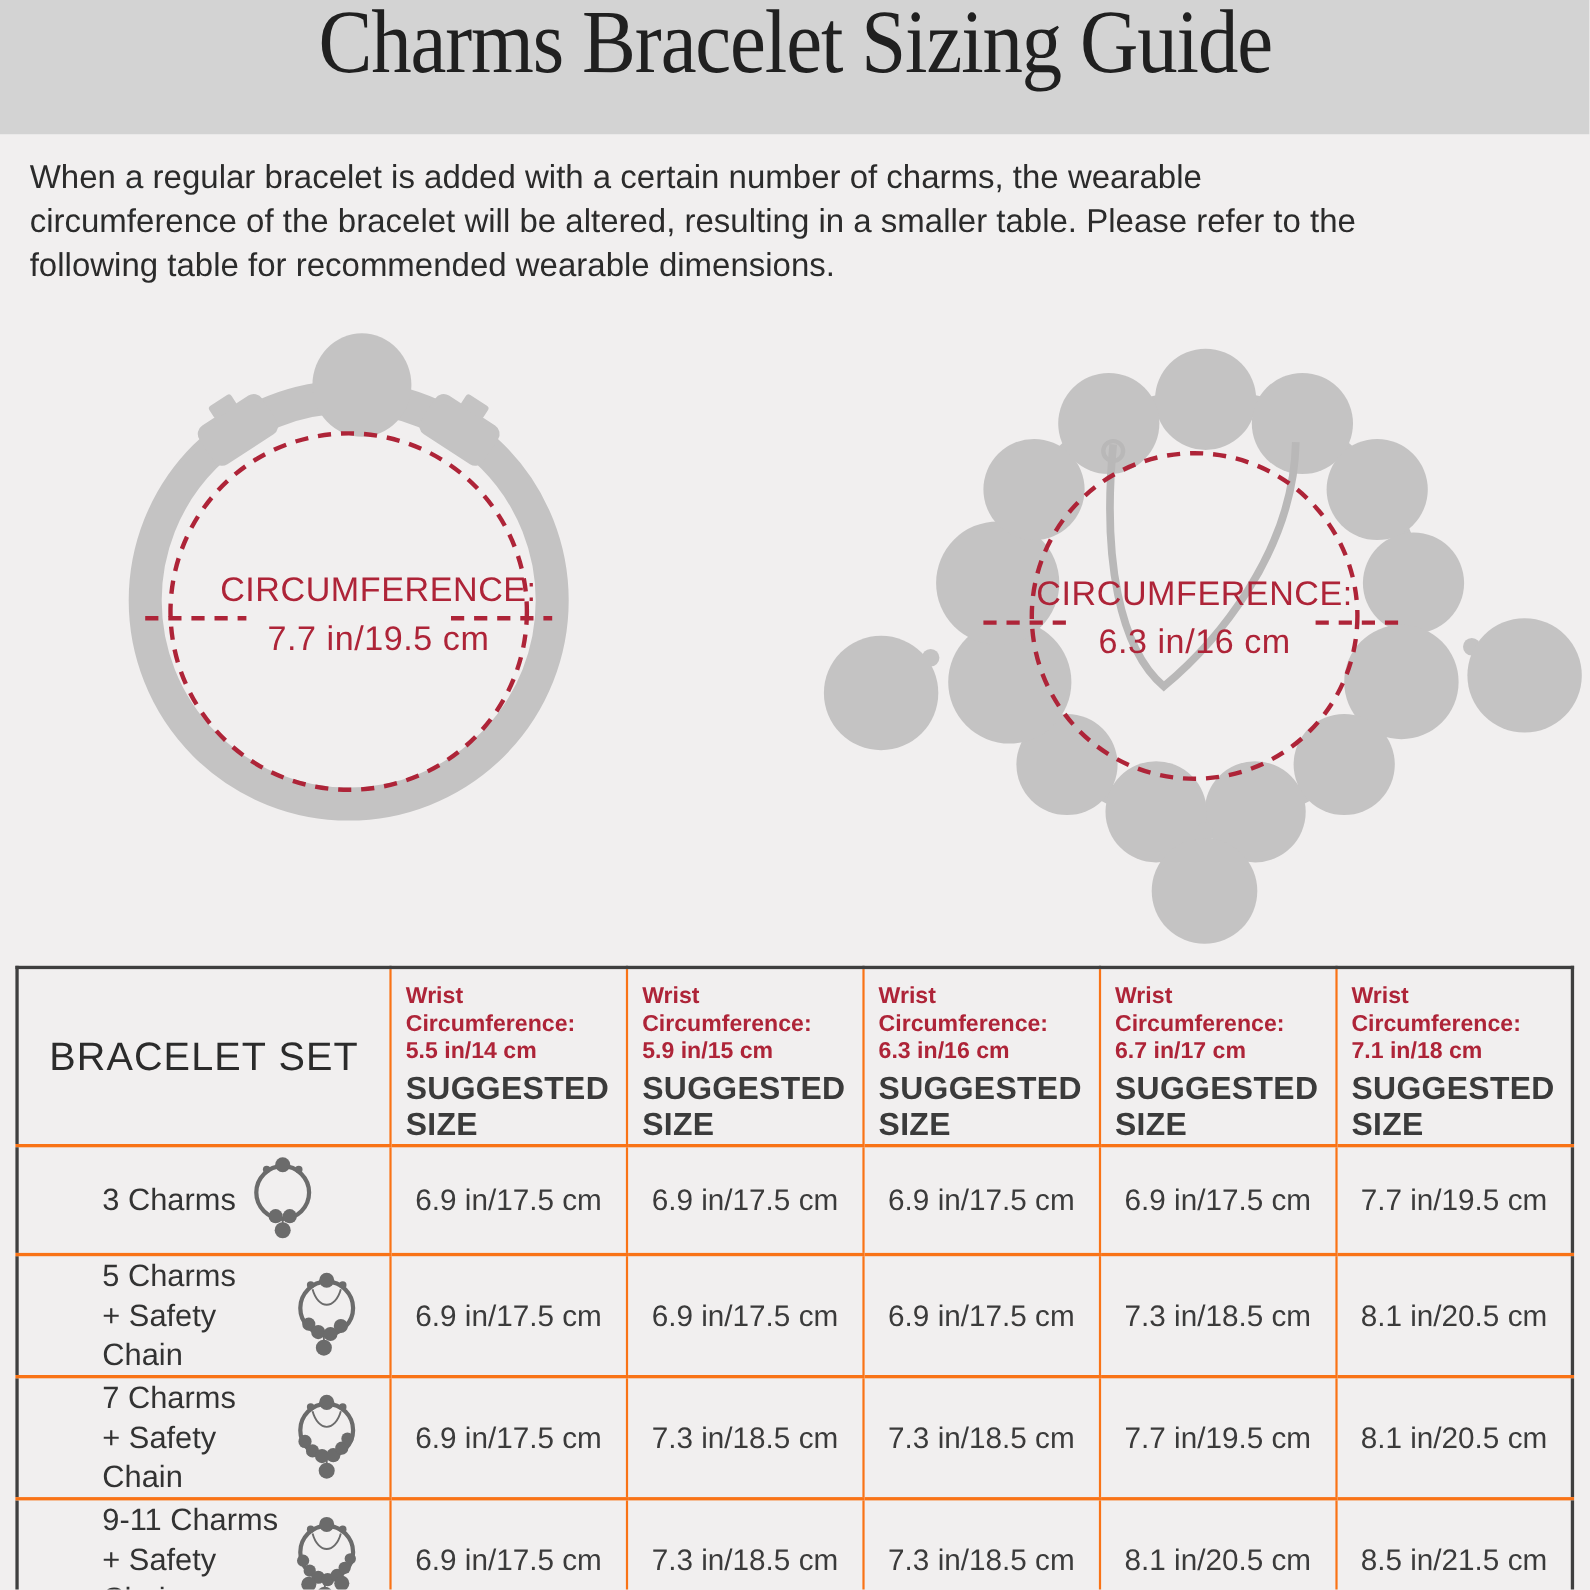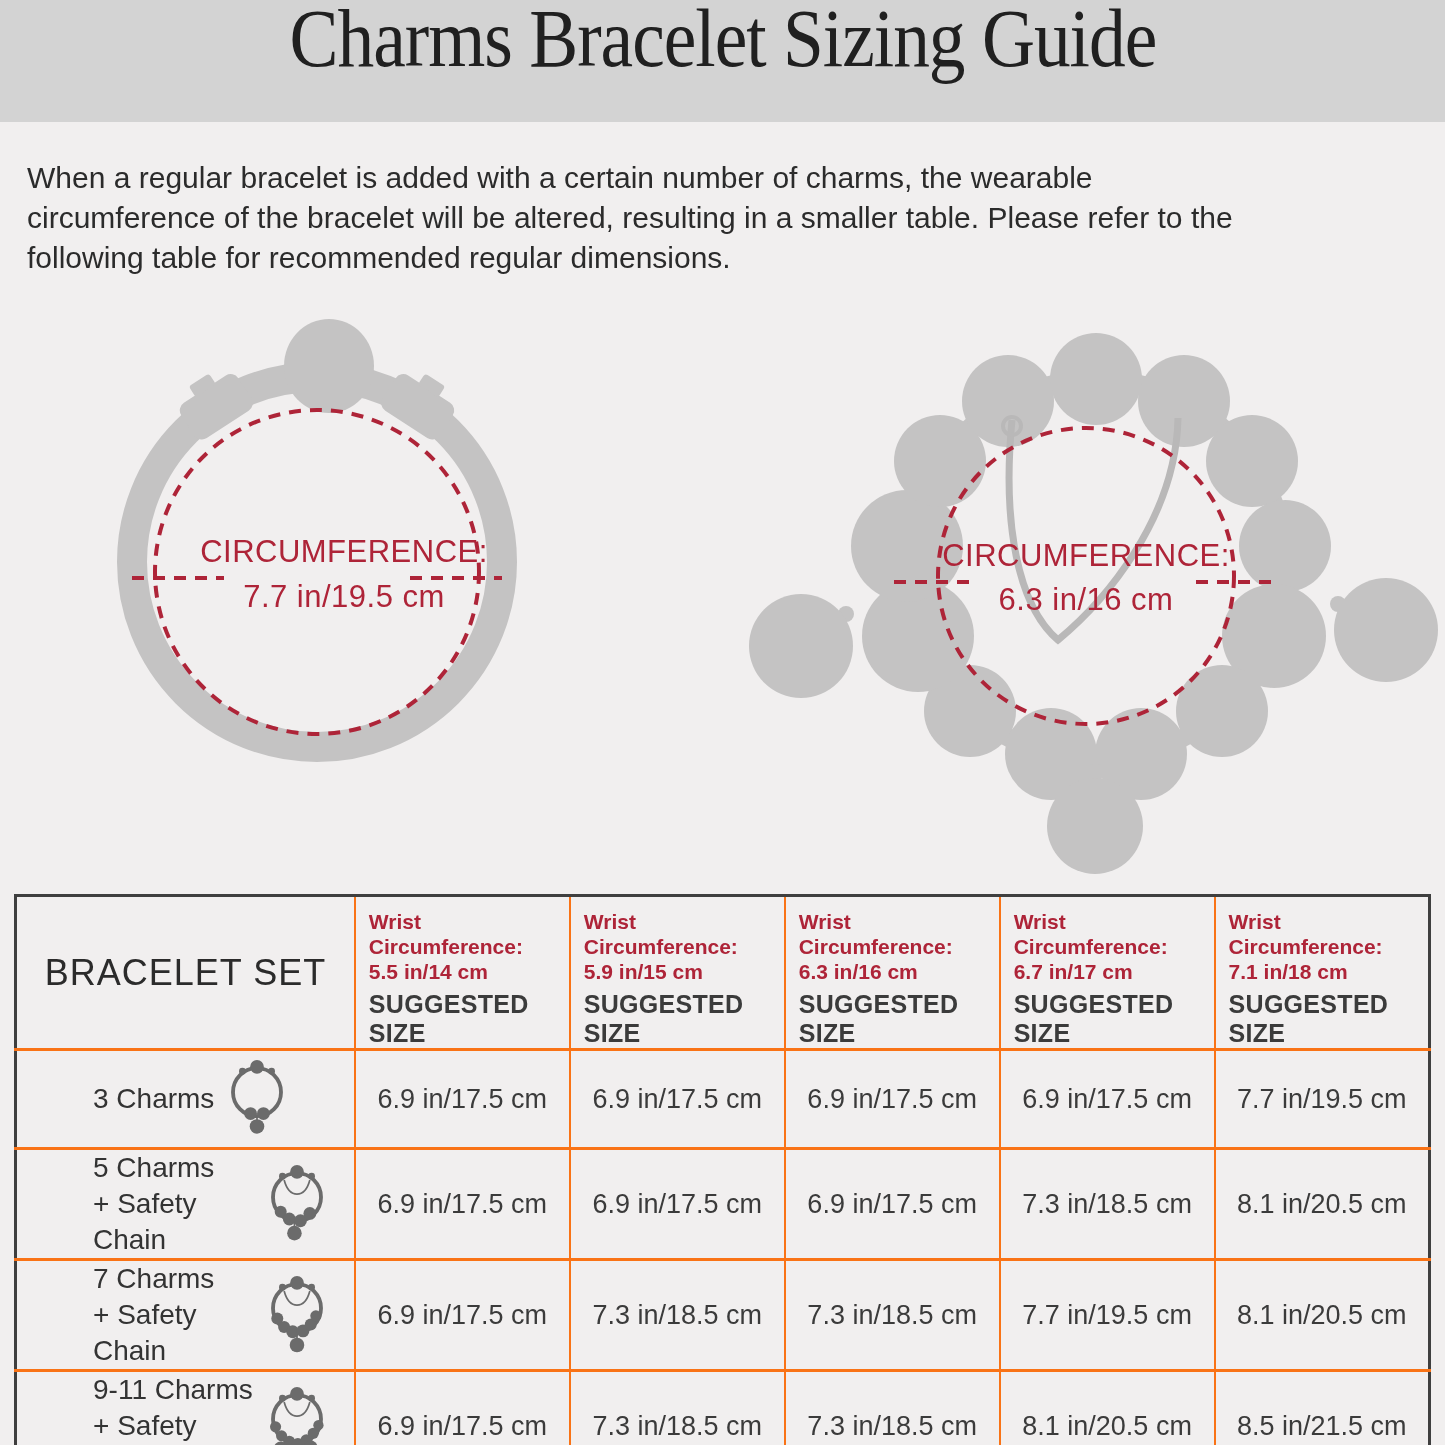--- a/index.html
+++ b/index.html
@@ -13,21 +13,21 @@
   .title-band{
     height:122px;background:#d3d3d3;
     display:flex;justify-content:center;
   }
   .title-band h1{
     margin:0;font-family:"Liberation Serif",serif;font-weight:normal;
     font-size:72px;color:#202020;letter-spacing:-1px;
     transform:scale(1.02,1.14);
   }
   
-  .intro{margin:36px 27px 0 27px;}
+  .intro{margin:20px 27px 0 27px;}
   .intro div{font-size:30px;line-height:40px;color:#2b2b2b;}
   
   .figures{position:relative;height:582px;margin-top:26px;margin-left:24px;}
   .fig{position:absolute;top:0;margin:0;}
   .fig-plain{left:58px;}
   .fig-charm{left:722px;top:10px;}
   .g{fill:#c4c3c3;}
   .ring{fill:none;stroke:#c4c3c3;stroke-width:30px;}
   .dash{stroke:#ae2438;stroke-width:4px;fill:none;stroke-dasharray:12 9;}
   .chain{stroke:#b9b8b8;stroke-width:7px;fill:none;}
@@ -43,42 +43,42 @@
   th,td{border:2px solid #f97316;padding:0;background:transparent;}
   thead th{height:97px;border-bottom-width:3px;}
   tbody td{height:93px;border-top-width:3px;}
   .set-header{
     font-size:36px;font-weight:normal;color:#2b2b2b;letter-spacing:1px;
     text-align:center;vertical-align:middle;
   }
   .col-header{vertical-align:top;text-align:left;}
   .col-header .pad{padding:12px 6px 0 13px;}
   .wrist{font-size:21px;line-height:25px;color:#ae2438;}
-  .suggested{font-size:25px;color:#3b3b3b;margin-top:6px;letter-spacing:.3px;}
+  .suggested{font-size:29px;color:#3b3b3b;margin-top:6px;letter-spacing:.3px;}
   .size-cell{font-size:27px;color:#3b3b3b;text-align:center;vertical-align:middle;}
   .rowlab{display:flex;align-items:center;justify-content:flex-start;padding:0 14px 0 76px;}
   .rowlab-text div{font-size:28px;line-height:36px;color:#333;}
   .mini{flex:0 0 auto;}
   .mini .st{fill:none;stroke:#6b6b6b;stroke-width:4.5px;}
   .mini .d{fill:#6b6b6b;}
   .mini .ch{fill:none;stroke:#6b6b6b;stroke-width:2px;}
 </style>
 </head>
 <body>
 
 <div class="page">
 
   <header class="title-band">
     <h1>Charms Bracelet Sizing Guide</h1>
   </header>
 
   <div class="intro">
     <div>When a regular bracelet is added with a certain number of charms, the wearable</div>
     <div>circumference of the bracelet will be altered, resulting in a smaller table. Please refer to the</div>
-    <div>following table for recommended regular dimensions.</div>
+    <div>following table for recommended wearable dimensions.</div>
   </div>
 
   <section class="figures">
 
     <figure class="fig fig-plain">
       <svg width="560" height="572" viewBox="0 0 560 572">
         <circle class="ring" cx="235" cy="258" r="185"></circle>
         <g class="g" transform="translate(134.3,102.8) rotate(-33)">
           <rect x="-34" y="-21" width="68" height="42" rx="9"></rect>
             <rect x="-12" y="-32" width="24" height="13" rx="3"></rect>

